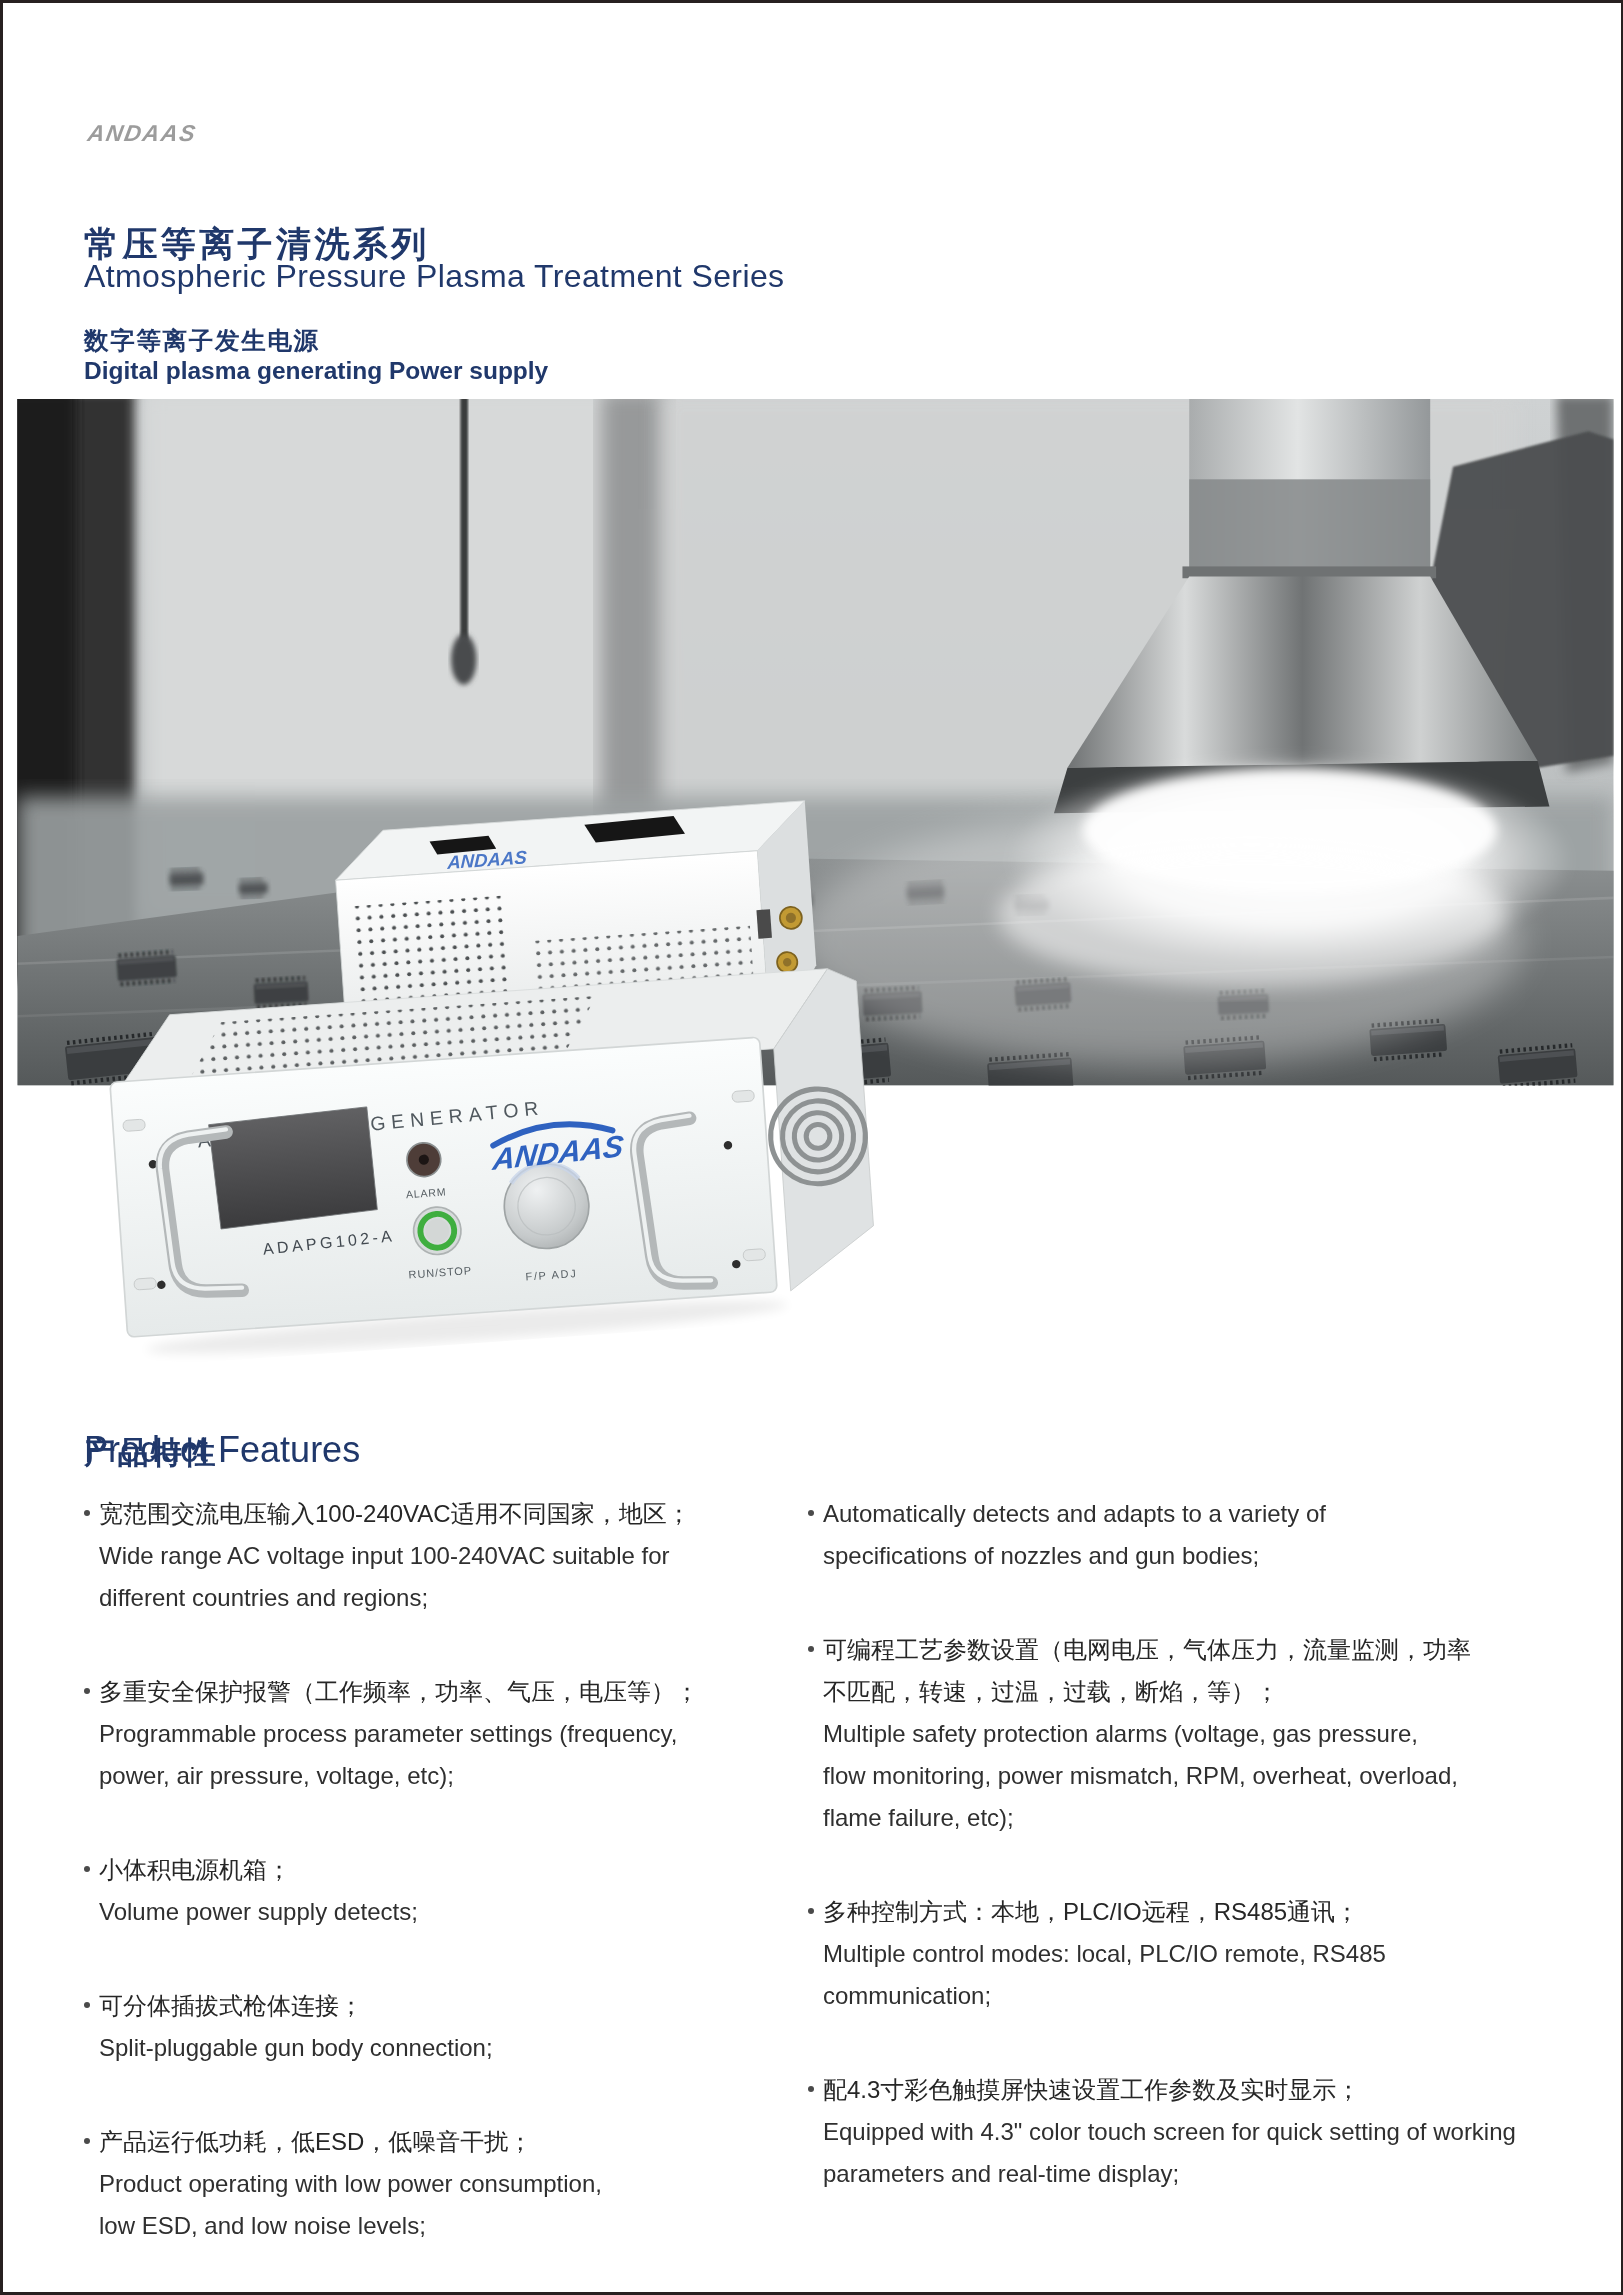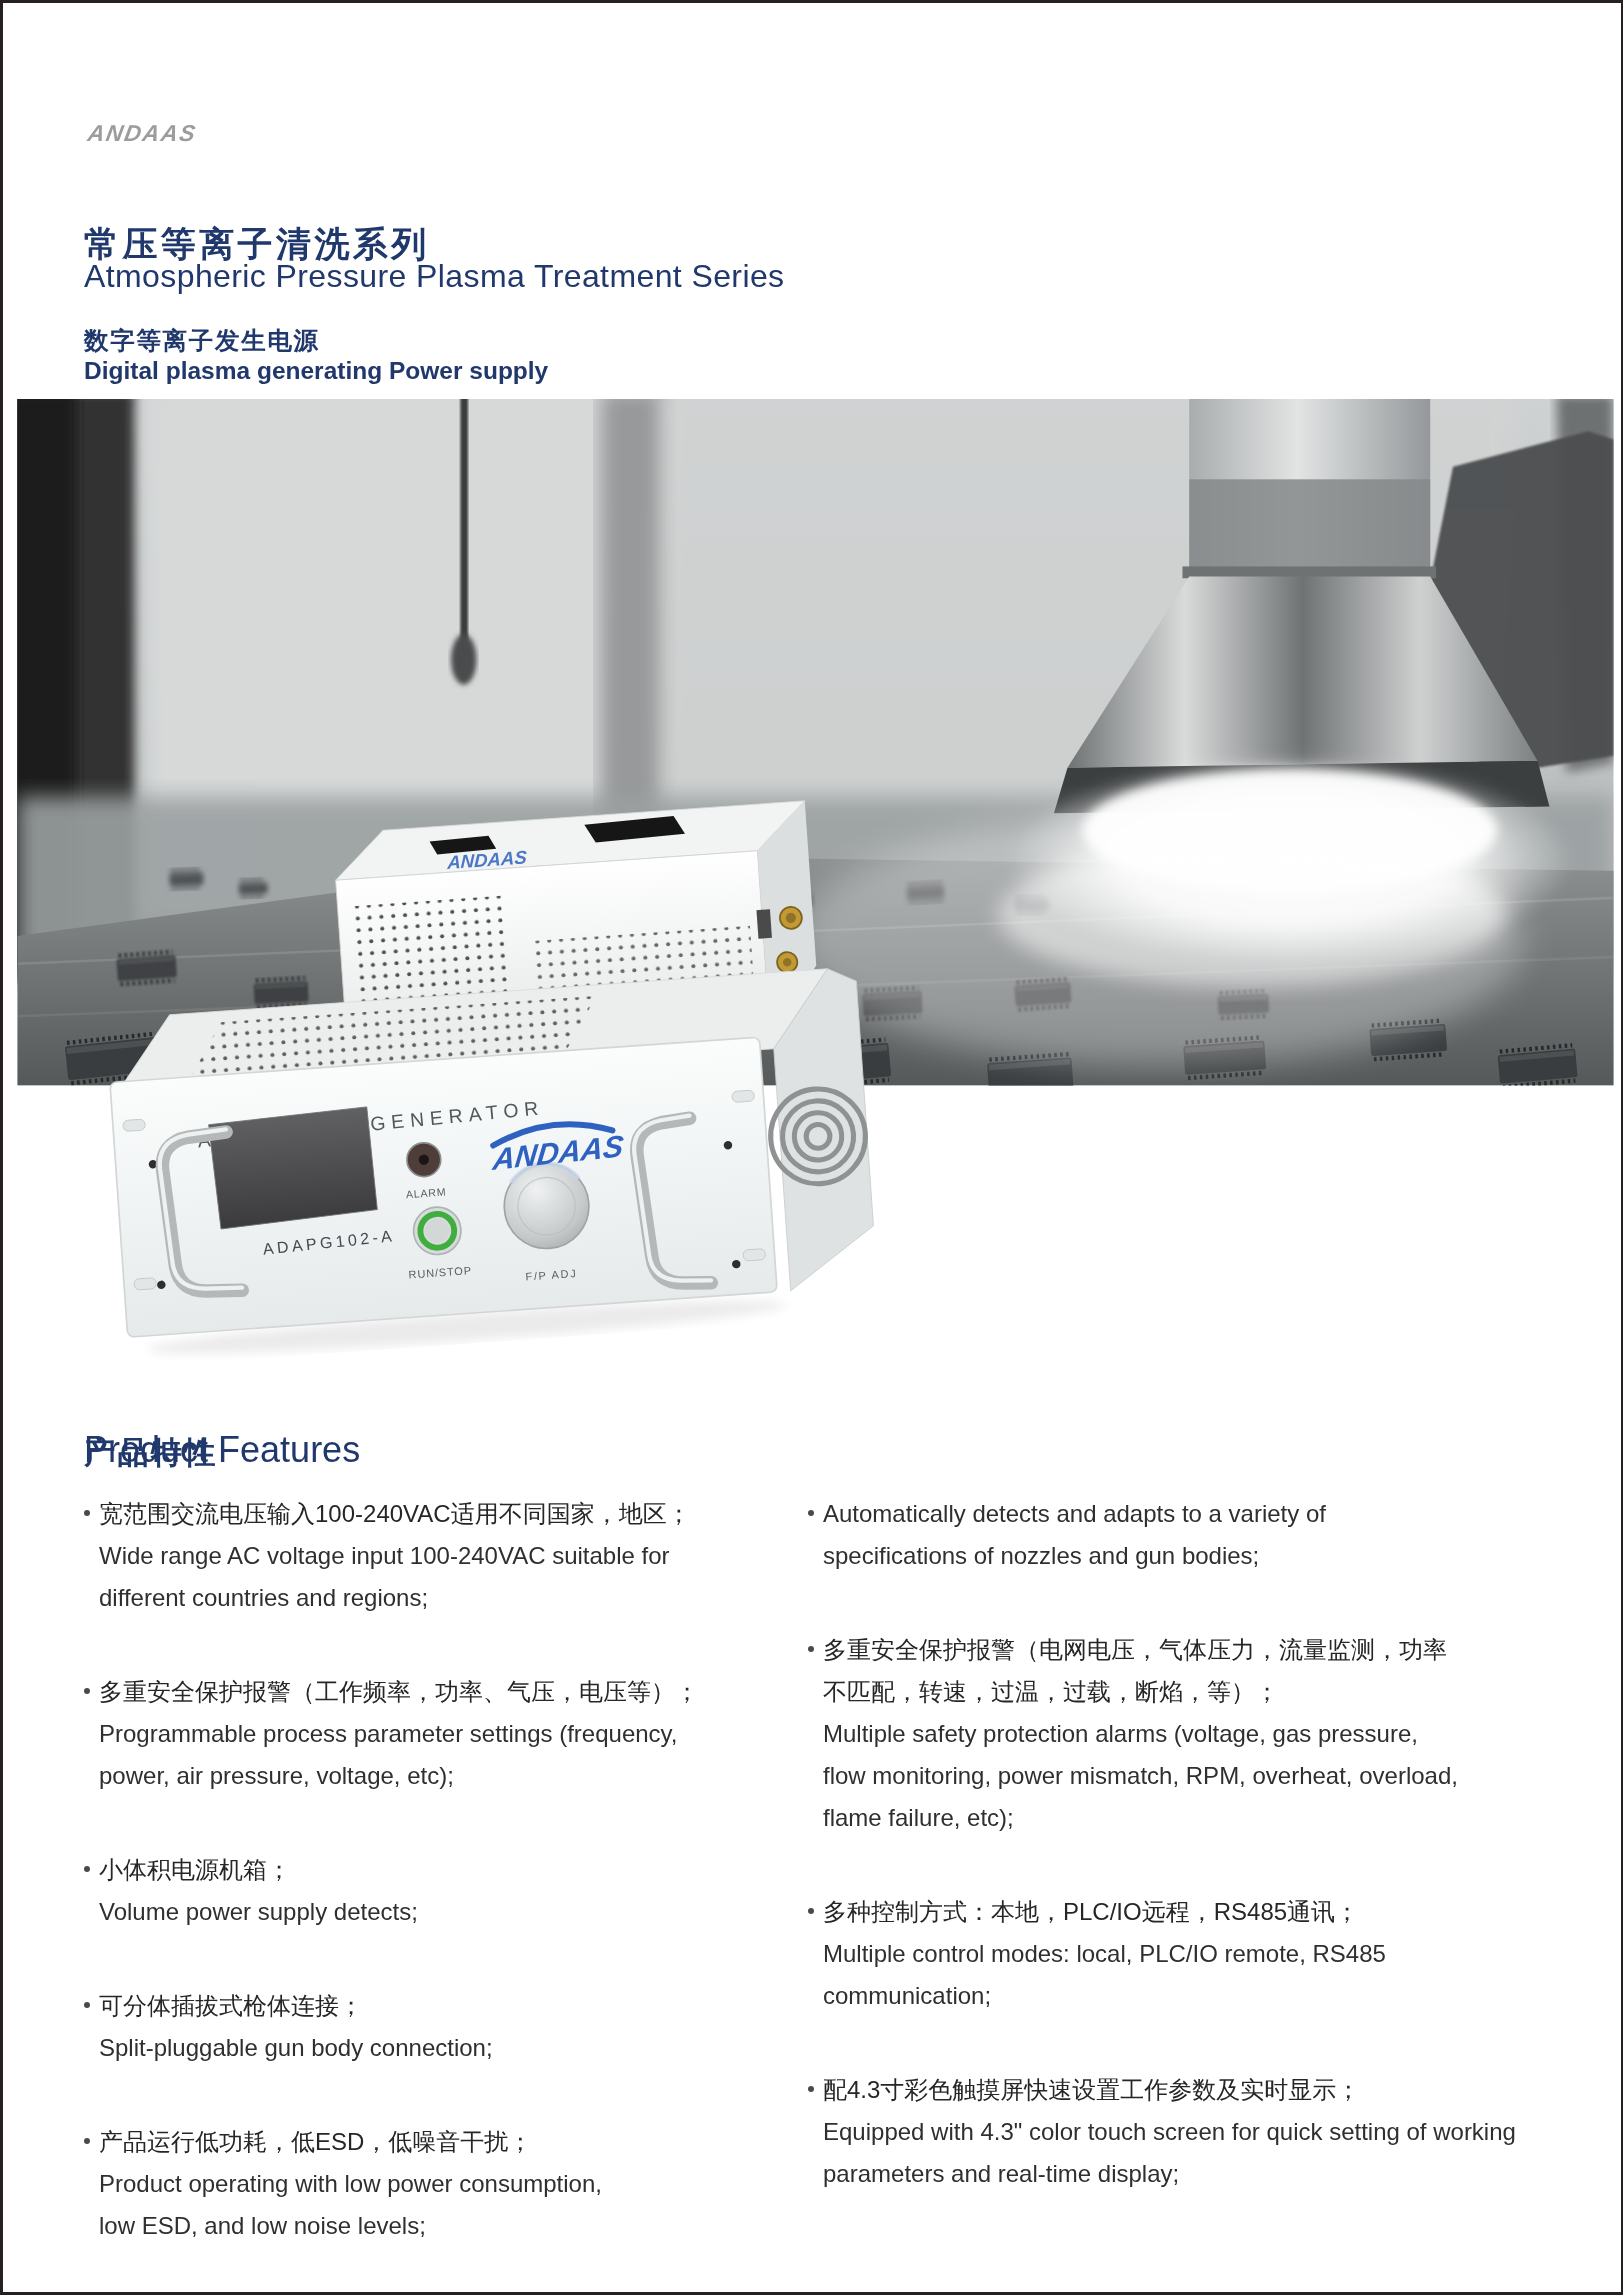--- a/index.html
+++ b/index.html
@@ -423,21 +423,21 @@
   </div>
 
   <div class="abs col col-right">
     <div class="feat-item">
       <span class="dot"></span>
       <div class="ftext en">Automatically detects and adapts to a variety of
 specifications of nozzles and gun bodies;</div>
     </div>
     <div class="feat-item">
       <span class="dot"></span>
-      <div class="ftext cn">多重安全保护报警（电网电压，气体压力，流量监测，功率
+      <div class="ftext cn">可编程工艺参数设置（电网电压，气体压力，流量监测，功率
 不匹配，转速，过温，过载，断焰，等）；</div>
       <div class="ftext en">Multiple safety protection alarms (voltage, gas pressure,
 flow monitoring, power mismatch, RPM, overheat, overload,
 flame failure, etc);</div>
     </div>
     <div class="feat-item">
       <span class="dot"></span>
       <div class="ftext cn">多种控制方式：本地，PLC/IO远程，RS485通讯；</div>
       <div class="ftext en">Multiple control modes: local, PLC/IO remote, RS485
 communication;</div>

